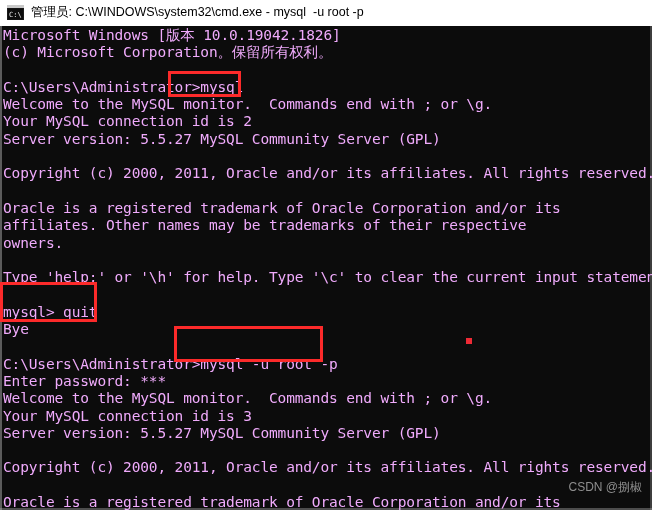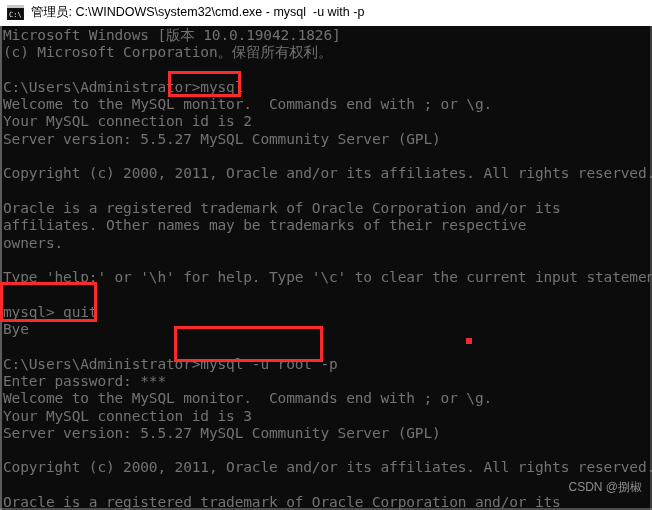--- a/index.html
+++ b/index.html
@@ -88,21 +88,21 @@
   }
 
   .console-text {
     position: absolute;
     left: 3px;
     top: 1px;
     width: 646px;
     font-family: "DejaVu Sans Mono", "Liberation Mono", monospace;
     font-size: 14.5px;
     line-height: 17.3px;
-    color: #737373;
+    color: #f0abfc;
     white-space: pre;
     letter-spacing: -0.15px;
   }
   .console-text .line {
     height: 17.3px;
     white-space: pre;
   }
 
   
   .redbox {
@@ -137,21 +137,21 @@
 
   <div class="titlebar">
     <span class="titlebar-icon">
       <svg width="17" height="15" viewBox="0 0 17 15">
         <rect x="0" y="0" width="17" height="15" fill="#1b1b1b"></rect>
         <rect x="0" y="0" width="17" height="3" fill="#c9c9c9"></rect>
         <rect x="1" y="3.5" width="15" height="11" fill="#0c0c0c"></rect>
         <text x="2" y="12" font-family="'DejaVu Sans Mono',monospace" font-size="7" fill="#e8e8e8">C:\</text>
       </svg>
     </span>
-    <span class="titlebar-text">管理员: C:\WINDOWS\system32\cmd.exe - mysql  -u with -p</span>
+    <span class="titlebar-text">管理员: C:\WINDOWS\system32\cmd.exe - mysql  -u root -p</span>
   </div>
 
   <div class="terminal">
     <div class="edge-left"></div>
     <div class="edge-right"></div>
     <div class="edge-bottom"></div>
 
     <div class="console-text" id="console-text"><div class="line">Microsoft Windows [版本 10.0.19042.1826]</div><div class="line">(c) Microsoft Corporation。保留所有权利。</div><div class="line"></div><div class="line">C:\Users\Administrator&gt;mysql</div><div class="line">Welcome to the MySQL monitor.  Commands end with ; or \g.</div><div class="line">Your MySQL connection id is 2</div><div class="line">Server version: 5.5.27 MySQL Community Server (GPL)</div><div class="line"></div><div class="line">Copyright (c) 2000, 2011, Oracle and/or its affiliates. All rights reserved.</div><div class="line"></div><div class="line">Oracle is a registered trademark of Oracle Corporation and/or its</div><div class="line">affiliates. Other names may be trademarks of their respective</div><div class="line">owners.</div><div class="line"></div><div class="line">Type 'help;' or '\h' for help. Type '\c' to clear the current input statement.</div><div class="line"></div><div class="line">mysql&gt; quit</div><div class="line">Bye</div><div class="line"></div><div class="line">C:\Users\Administrator&gt;mysql -u root -p</div><div class="line">Enter password: ***</div><div class="line">Welcome to the MySQL monitor.  Commands end with ; or \g.</div><div class="line">Your MySQL connection id is 3</div><div class="line">Server version: 5.5.27 MySQL Community Server (GPL)</div><div class="line"></div><div class="line">Copyright (c) 2000, 2011, Oracle and/or its affiliates. All rights reserved.</div><div class="line"></div><div class="line">Oracle is a registered trademark of Oracle Corporation and/or its</div></div>
 
     <div class="redbox" style="left:168px; top:45px; width:73px; height:26px;"></div>

